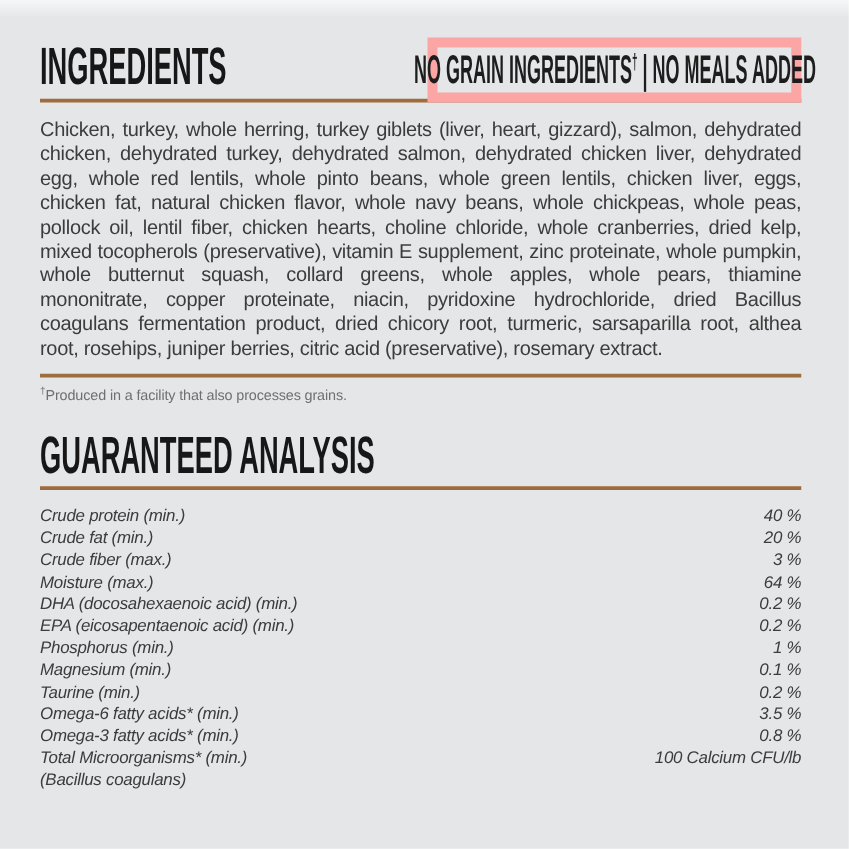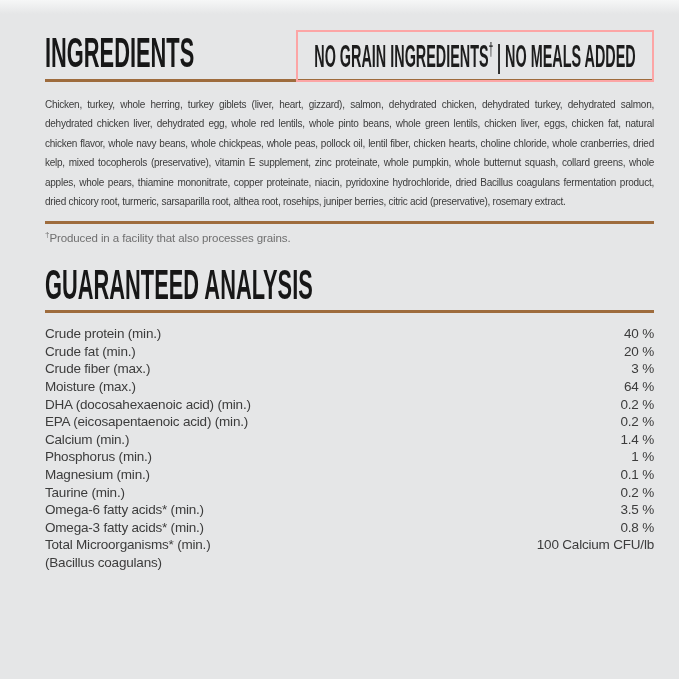--- a/index.html
+++ b/index.html
@@ -5,21 +5,21 @@
   * { margin: 0; padding: 0; box-sizing: border-box; }
   html, body { width: 679px; height: 679px; }
   body {
     font-family: "Liberation Sans", sans-serif;
     background: linear-gradient(#f6f7f7 0px, #e5e6e7 14px, #e5e6e7 100%);
     color: #3c3c3c;
     overflow: hidden;
   }
   .content {
     width: 609px;
-    margin-left: 45px;
+    margin-left: 32px;
     padding-top: 33px;
   }
   
   .header {
     position: relative;
     height: 49px;
     border-bottom: 3px solid #9e6c3d;
   }
   .h-title {
     position: absolute;
@@ -29,41 +29,41 @@
     font-weight: bold;
     color: #171717;
     white-space: nowrap;
     letter-spacing: 0px;
     transform: scaleX(0.52);
     transform-origin: left bottom;
   }
   .badge {
     position: absolute;
     right: 0; bottom: -3px;
-    width: 358px;
+    width: 299px;
     height: 52px;
-    border: 2px solid #fca5a5;
+    border: 8px solid #fca5a5;
   }
   .badge-text {
     position: absolute;
     left: 50%; top: 50%;
     white-space: nowrap;
     font-size: 32px;
     font-weight: bold;
     color: #1d1d1d;
     transform: translate(-50%, -50%) scaleX(0.45);
   }
   .badge-text sup {
     font-size: 0.55em;
     vertical-align: super;
   }
   
   .ingredients-text {
     margin-top: 13px;
-    font-size: 10px;
+    font-size: 16px;
     line-height: 19.4px;
     text-align: justify;
     letter-spacing: -0.25px;
     color: #3c3c3c;
   }
   
   .footnote-divider {
     margin-top: 10px;
     height: 3px;
     background: #9e6c3d;
@@ -87,20 +87,21 @@
     transform: scaleX(0.52);
     transform-origin: left center;
   }
   .ga-divider {
     margin-top: 9px;
     height: 3px;
     background: #9e6c3d;
   }
   .ga-table {
     margin-top: 12px;
+    font-style: italic;
   }
   .ga-row {
     display: flex;
     justify-content: space-between;
     align-items: baseline;
     font-size: 13.5px;
     line-height: 17.6px;
     letter-spacing: -0.2px;
     color: #3c3c3c;
   }
@@ -148,24 +149,20 @@
       </div>
     <div class="ga-row">
         <span class="lbl">DHA (docosahexaenoic acid) (min.)</span>
         <span class="val">0.2 %</span>
       </div>
     <div class="ga-row">
         <span class="lbl">EPA (eicosapentaenoic acid) (min.)</span>
         <span class="val">0.2 %</span>
       </div>
     <div class="ga-row">
-        <span class="lbl">Calcium (min.)</span>
-        <span class="val">1.4 %</span>
-      </div>
-    <div class="ga-row">
         <span class="lbl">Phosphorus (min.)</span>
         <span class="val">1 %</span>
       </div>
     <div class="ga-row">
         <span class="lbl">Magnesium (min.)</span>
         <span class="val">0.1 %</span>
       </div>
     <div class="ga-row">
         <span class="lbl">Taurine (min.)</span>
         <span class="val">0.2 %</span>

